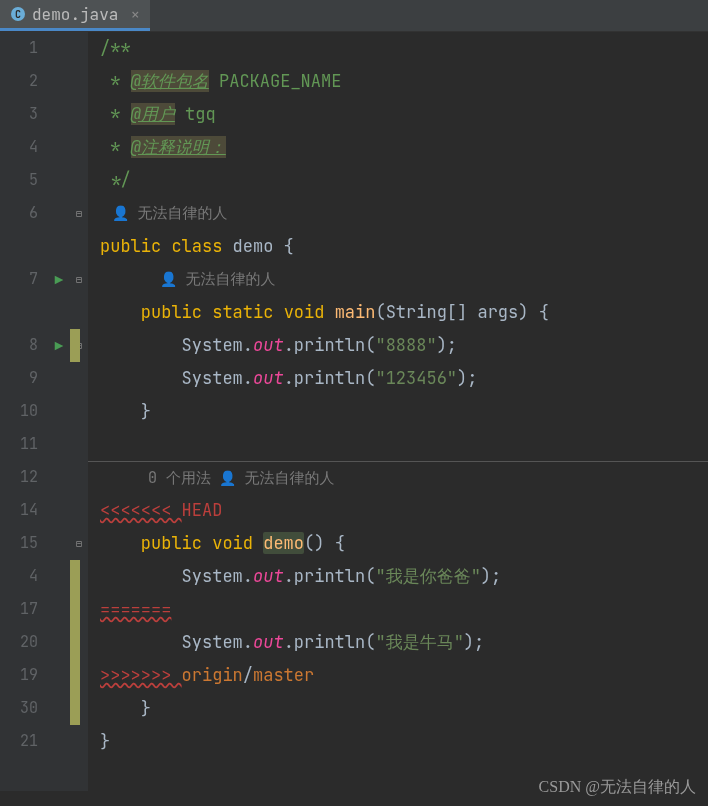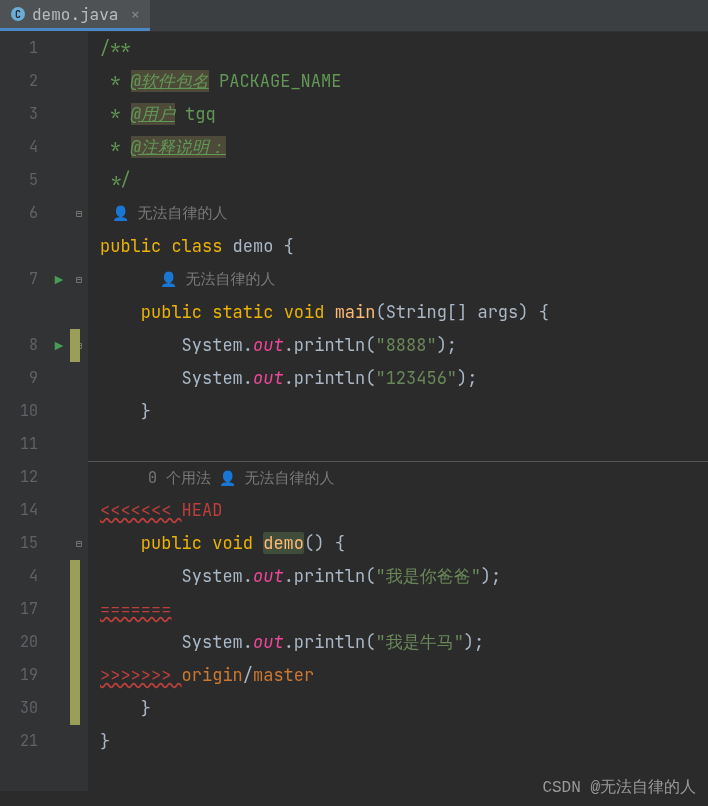--- a/index.html
+++ b/index.html
@@ -110,21 +110,21 @@
     .conflict { color: #bc3f3c; }
     .conflict.wavy { text-decoration: wavy underline #bc3f3c; }
     .conflict2 { color: #cc7832; }
     .highlight-word { background: #414d3b; border-radius: 2px; }
     .watermark {
       position: absolute;
       bottom: 8px;
       right: 12px;
       color: #999;
       font-size: 16px;
-      font-family: Liberation Mono, monospace;
+      font-family: Liberation Serif, serif;
     }
   </style>
 </head>
 <body>
 
 <div class="tab-bar">
   <div class="tab">
     <span class="tab-icon">
       <svg width="16" height="16" viewBox="0 0 16 16">
           <circle cx="8" cy="8" r="7" fill="#6aadd8"></circle>

